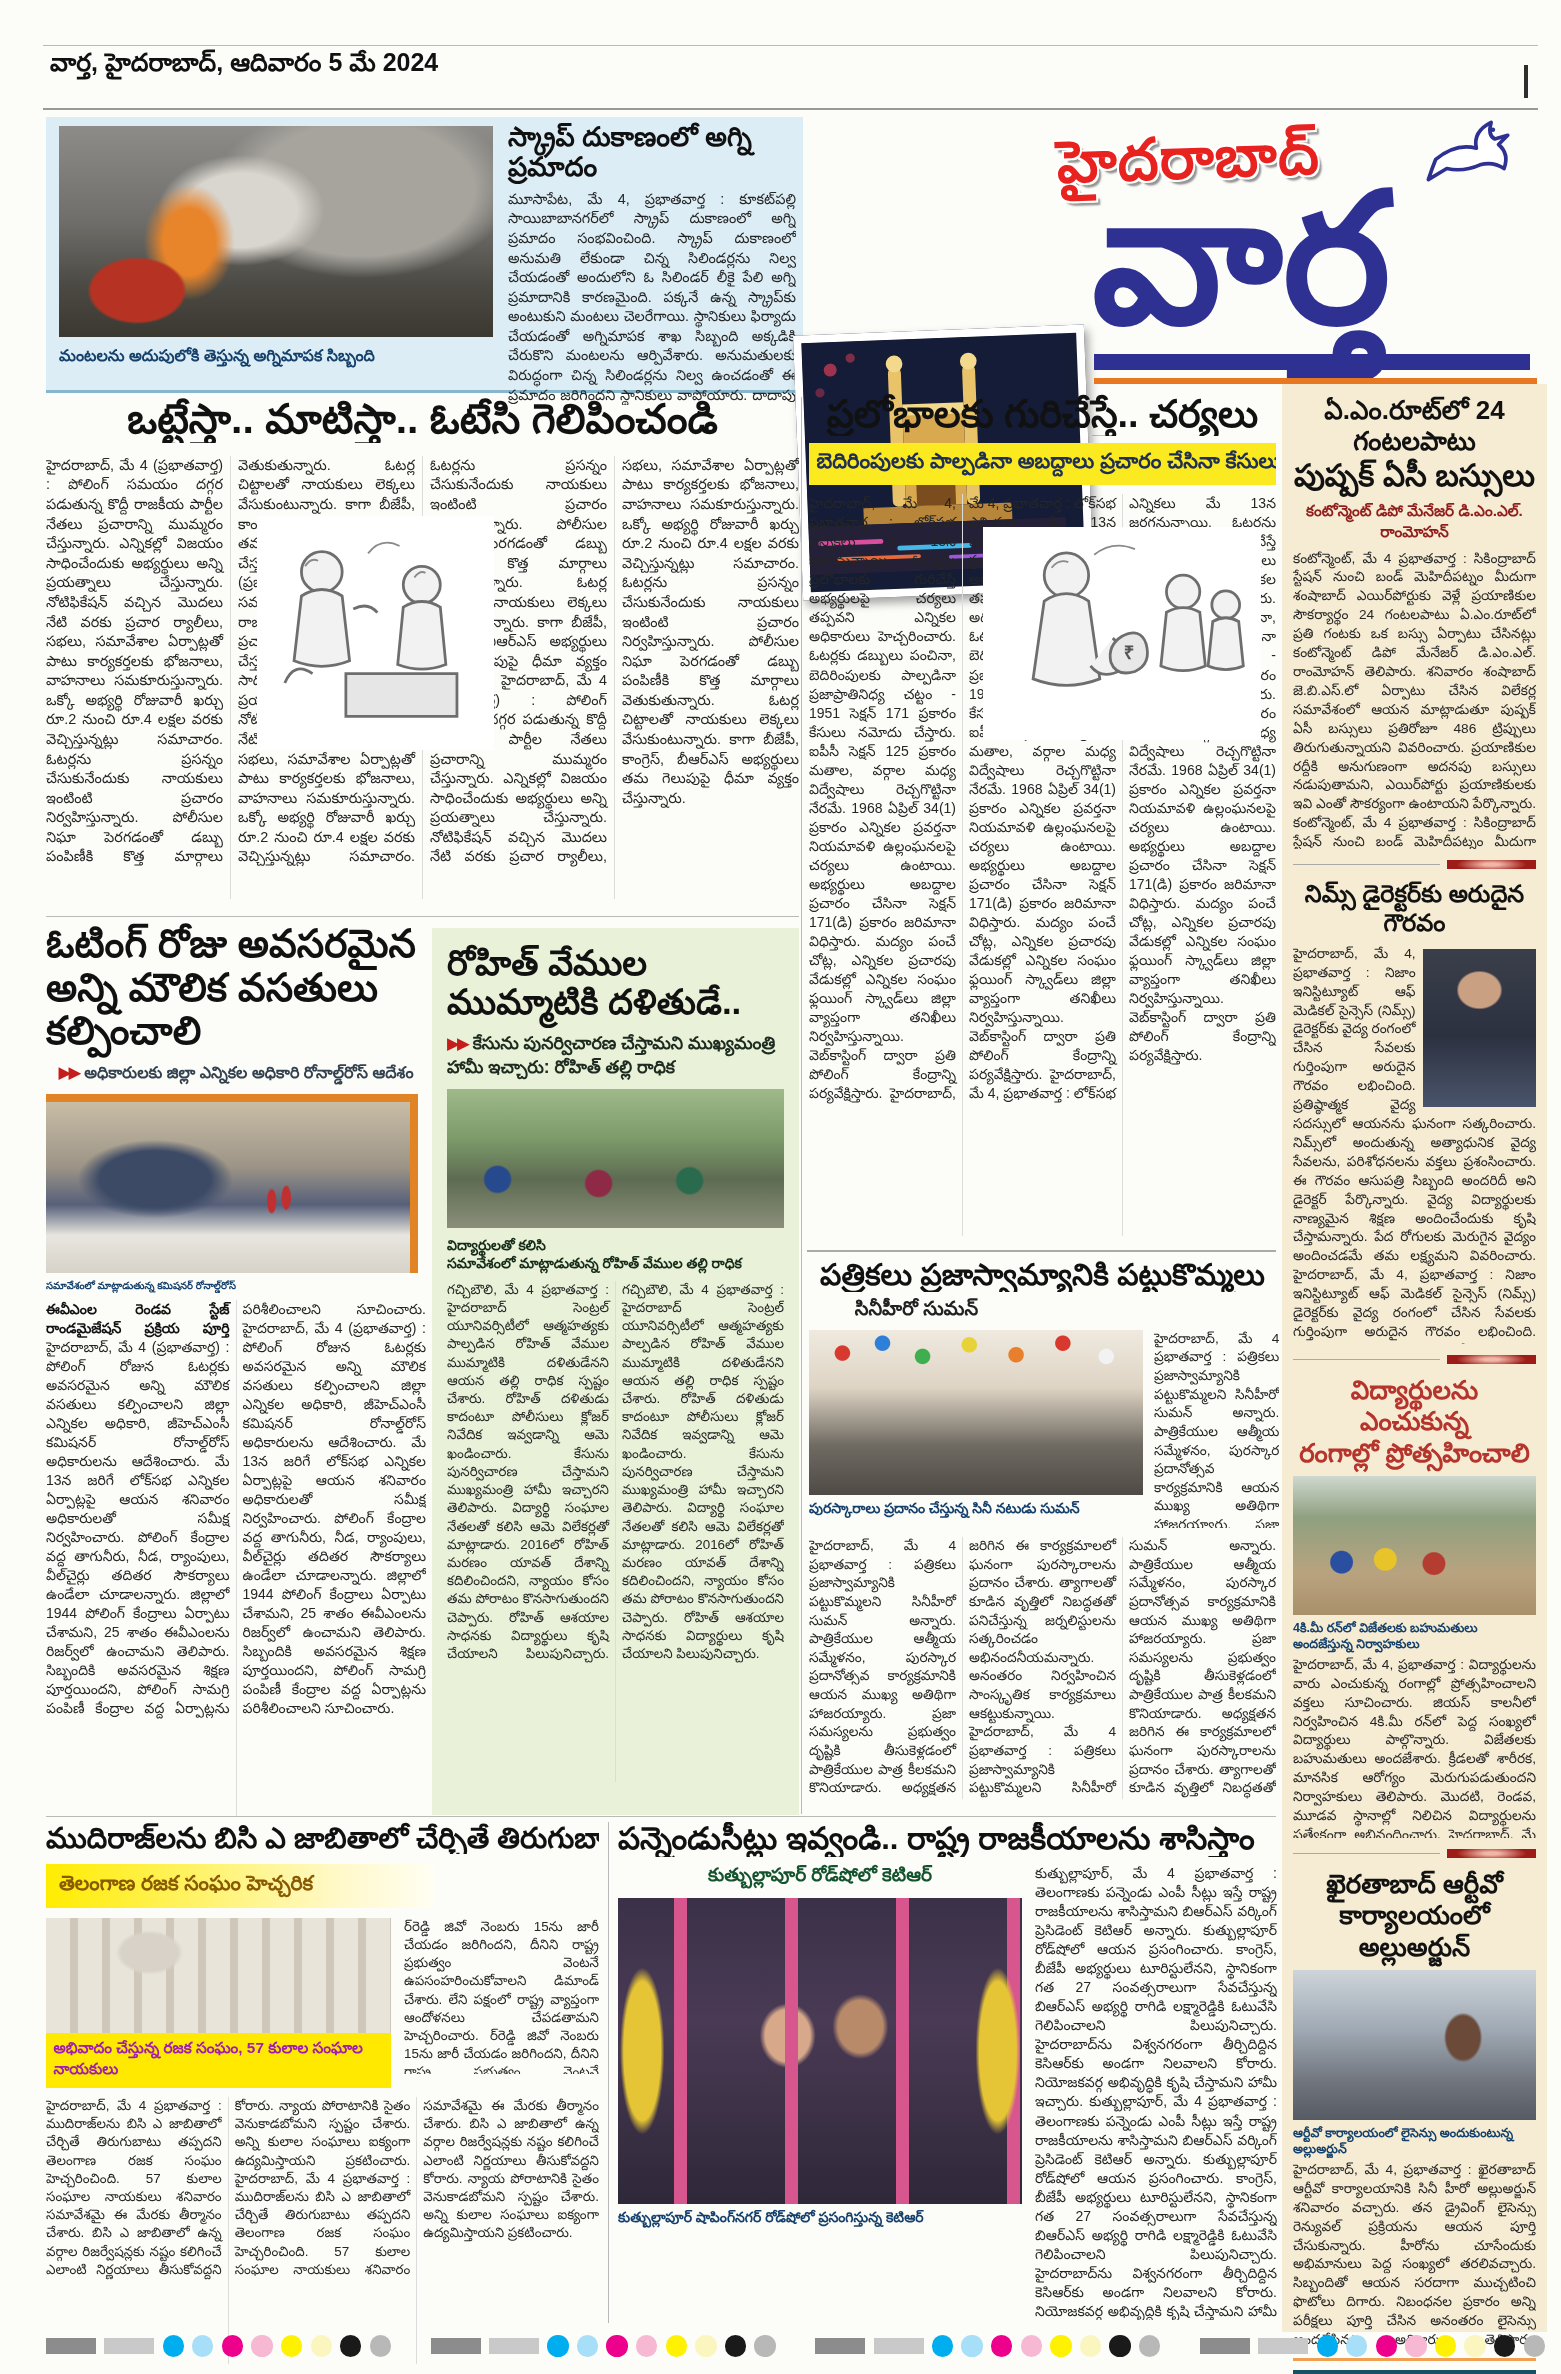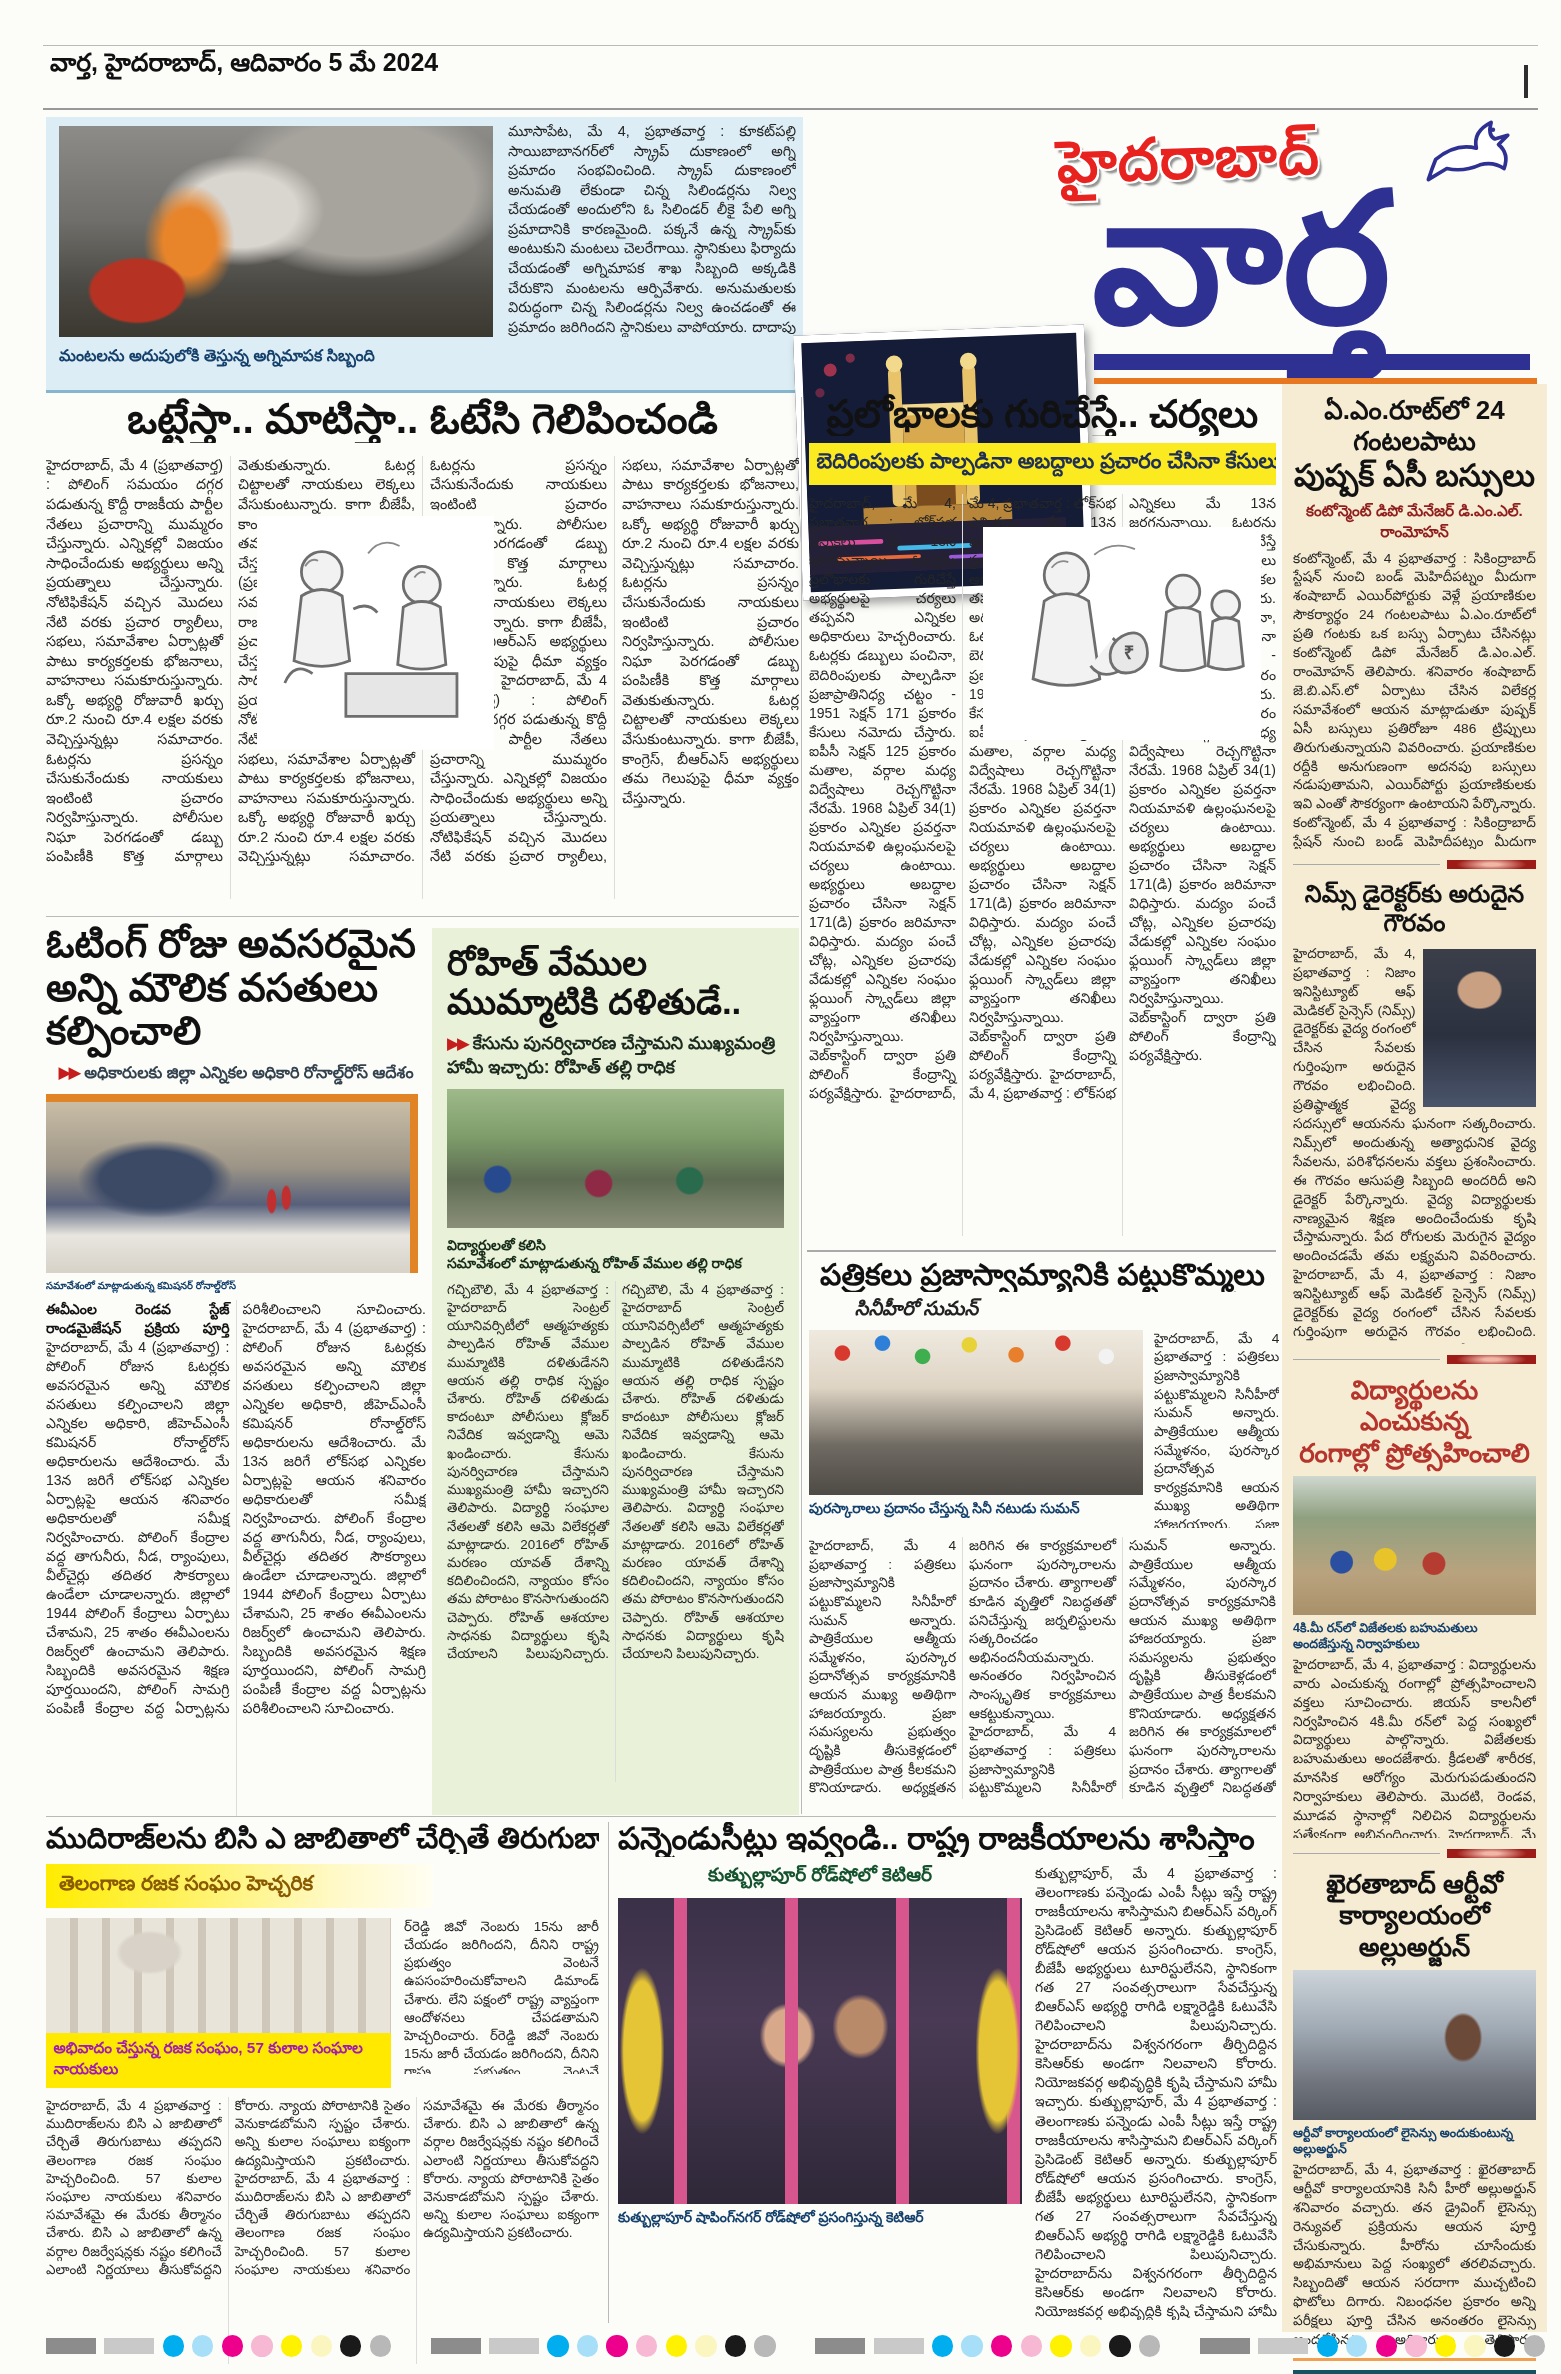--- a/index.html
+++ b/index.html
@@ -123,21 +123,21 @@
       radial-gradient(28px 28px at 45% 68%,#8e2a46 0 45%,transparent 52%),
       radial-gradient(28px 28px at 72% 66%,#2a6b4e 0 45%,transparent 52%),
       linear-gradient(180deg,#9fb98a 0%,#7d9c6a 35%,#5d6b52 65%,#8b8f7a 100%);}
   #rohith-cap{font-size:14px;margin:7.4px 0;line-height:1.35;color:#152b18;font-weight:bold;}
   #rohith .body-text{font-size:13.4px;height:501px;}
 
   
   #press-rule{left:807px;top:1250px;width:469px;height:1.9px;background:#aaa;}
   #press{left:809px;top:1258px;width:467px;height:557px;}
   #press .headline{font-size:30px;text-align:center;white-space:nowrap;overflow:hidden;}
-  #press-sub{font-size:19.5px;font-weight:bold;color:#222;margin:5.6px 0;width:46%;text-align:center;font-style:italic;}
+  #press-sub{font-size:19.5px;font-weight:bold;color:#222;margin:5.6px 0;width:46%;text-align:center;}
   #press-row{display:flex;gap:11px;}
   #awards-photo{width:334px;height:165px;
     background:
       radial-gradient(15px 15px at 10% 14%,#d8392e 0 48%,transparent 55%),
       radial-gradient(15px 15px at 22% 8%,#2e7fd8 0 48%,transparent 55%),
       radial-gradient(15px 15px at 34% 16%,#3fae4e 0 48%,transparent 55%),
       radial-gradient(15px 15px at 48% 9%,#e8d23a 0 48%,transparent 55%),
       radial-gradient(15px 15px at 62% 15%,#e87f2c 0 48%,transparent 55%),
       radial-gradient(15px 15px at 76% 8%,#d8392e 0 48%,transparent 55%),
       radial-gradient(15px 15px at 89% 16%,#f2f2f2 0 48%,transparent 55%),
@@ -202,20 +202,21 @@
 
   <div class="abs hairline" id="rule-top"></div>
   <div class="abs" id="dateline">వార్త, హైదరాబాద్, ఆదివారం 5 మే 2024</div>
   <div class="abs" id="rule-under-date"></div>
   <div class="abs" id="corner-mark"></div>
 
   <div class="abs" id="blue-panel"></div>
   <div class="abs photo" id="fire-photo"></div>
   <div class="abs cap" id="fire-caption">మంటలను అదుపులోకి తెస్తున్న అగ్నిమాపక సిబ్బంది</div>
   <div class="abs" id="fire-art">
+    <div class="headline">స్క్రాప్ దుకాణంలో అగ్ని ప్రమాదం</div>
     <div class="body-text">మూసాపేట, మే 4, ప్రభాతవార్త : కూకట్‌పల్లి సాయిబాబానగర్‌లో స్క్రాప్ దుకాణంలో అగ్ని ప్రమాదం సంభవించింది. స్క్రాప్ దుకాణంలో అనుమతి లేకుండా చిన్న సిలిండర్లను నిల్వ చేయడంతో అందులోని ఓ సిలిండర్ లీకై పేలి అగ్ని ప్రమాదానికి కారణమైంది. పక్కనే ఉన్న స్క్రాప్‌కు అంటుకుని మంటలు చెలరేగాయి. స్థానికులు ఫిర్యాదు చేయడంతో అగ్నిమాపక శాఖ సిబ్బంది అక్కడికి చేరుకొని మంటలను ఆర్పివేశారు. అనుమతులకు విరుద్ధంగా చిన్న సిలిండర్లను నిల్వ ఉంచడంతో ఈ ప్రమాదం జరిగిందని స్థానికులు వాపోయారు. దాదాపు 2 లక్షల విలువైన స్క్రాప్ అగ్నికి ఆహుతయినట్లు తెలుస్తోంది.</div>
   </div>
 
   <div class="abs photo" id="charminar">
     <svg width="258" height="232" viewBox="0 0 278 250">
       <rect width="278" height="250" fill="#141c38"></rect>
       <circle cx="30" cy="30" r="7" fill="#c23a52" opacity="0.8"></circle>
       <circle cx="52" cy="18" r="5" fill="#c23a52" opacity="0.6"></circle>
       <circle cx="18" cy="54" r="5" fill="#a03050" opacity="0.6"></circle>
       <rect x="92" y="30" width="14" height="150" rx="6" fill="#e8c36a"></rect>

